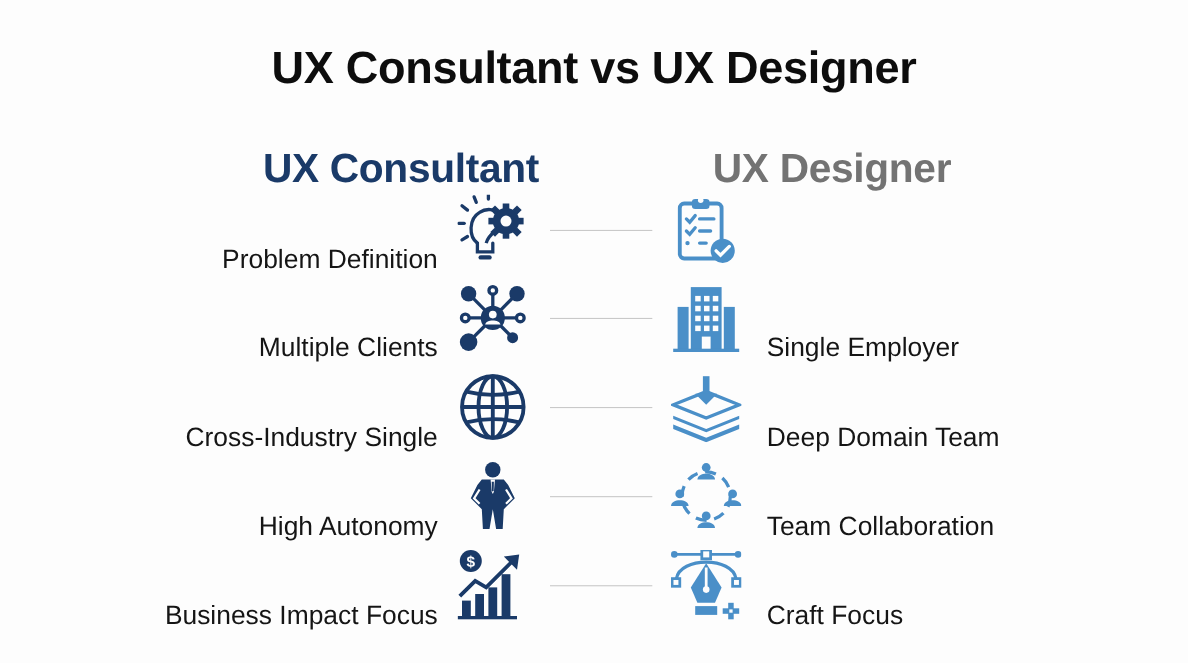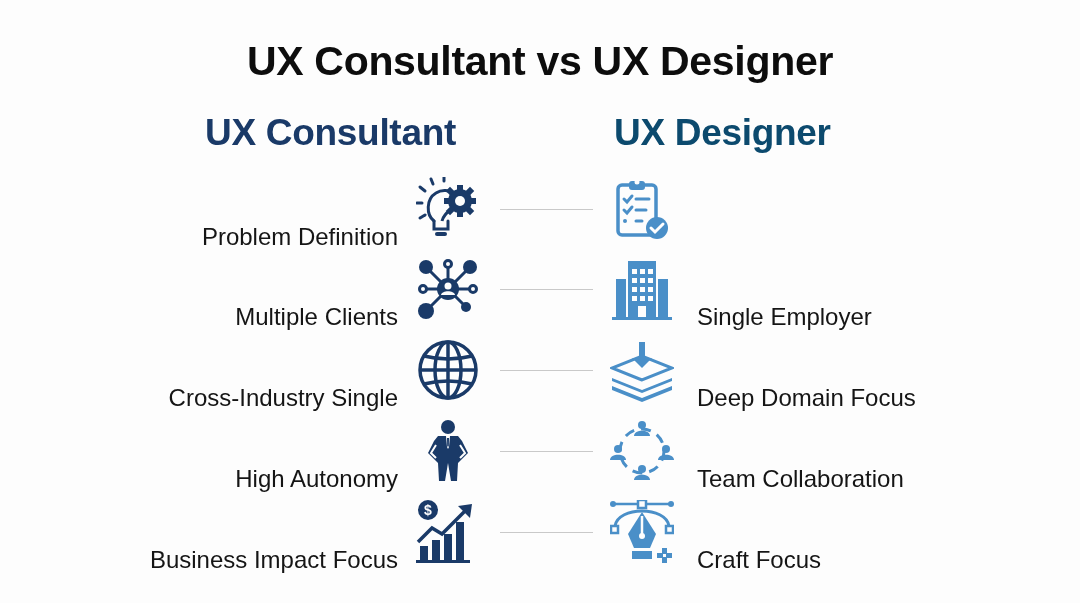--- a/index.html
+++ b/index.html
@@ -8,25 +8,26 @@
     background:#fdfdfd;
     font-family:"Liberation Sans", "DejaVu Sans", sans-serif;
     position:relative;
   }
   .title {
     position:absolute; left:0; top:38px; width:1080px;
     text-align:center; font-weight:bold; font-size:41px;
     color:#0d0d0d; letter-spacing:-0.3px;
   }
   .col-head {
-    position:absolute; top:112px; font-weight:bold; font-size:37px;
+    position:absolute; top:132px; font-weight:bold; font-size:37px;
     letter-spacing:-0.3px;
+    margin-left:34px;
   }
   .col-head.left { left:205px; color:#1a3a68; }
-  .col-head.right { left:614px; color:#0c4a6e; }
+  .col-head.right { left:614px; color:#737373; }
   .row { position:absolute; left:0; width:1080px; height:70px; }
   .lbl {
     position:absolute; top:50%; transform:translateY(-50%);
     font-size:24px; color:#151515; white-space:nowrap;margin-top:28px;
   }
   .lbl.l { right:682px; text-align:right; }
   .lbl.r { left:697px; }
   .icon { position:absolute; top:50%; transform:translateY(-50%); width:64px; height:64px; }
   .icon.l { left:416px; }
   .icon.r { left:610px; }
@@ -161,21 +162,21 @@
   <div class="connector"></div>
   <div class="icon r">
     <svg viewBox="0 0 64 64" width="64" height="64">
       <path d="M32 42 L2 30 L32 18 L62 30 Z" stroke="#4a8fc8" stroke-width="3" fill="none"></path>
       <path d="M2 40 L32 52 L62 40 L62 43 L32 55 L2 43 Z" fill="#4a8fc8"></path>
       <path d="M2 48 L32 60 L62 48 L62 52 L32 64 L2 52 Z" fill="#4a8fc8"></path>
       <rect x="29" y="4" width="6" height="18" fill="#4a8fc8"></rect>
       <polygon points="22,20 42,20 32,30" fill="#4a8fc8"></polygon>
     </svg>
   </div>
-  <div class="lbl r">Deep Domain Focus</div>
+  <div class="lbl r">Deep Domain Team</div>
 </div>
 
 <div class="row" style="top:416px">
   <div class="lbl l">High Autonomy</div>
   <div class="icon l">
     <svg viewBox="0 0 64 64" width="64" height="64">
       <g fill="#1a3a68">
         <circle cx="32" cy="8" r="7"></circle>
         <path d="M22 17 L42 17 L46 22 L52 34 L44 42 L42 44 L41 62 L35 62 L32 44 L29 62 L23 62 L22 44 L20 42 L12 34 L18 22 Z"></path>
       </g>

